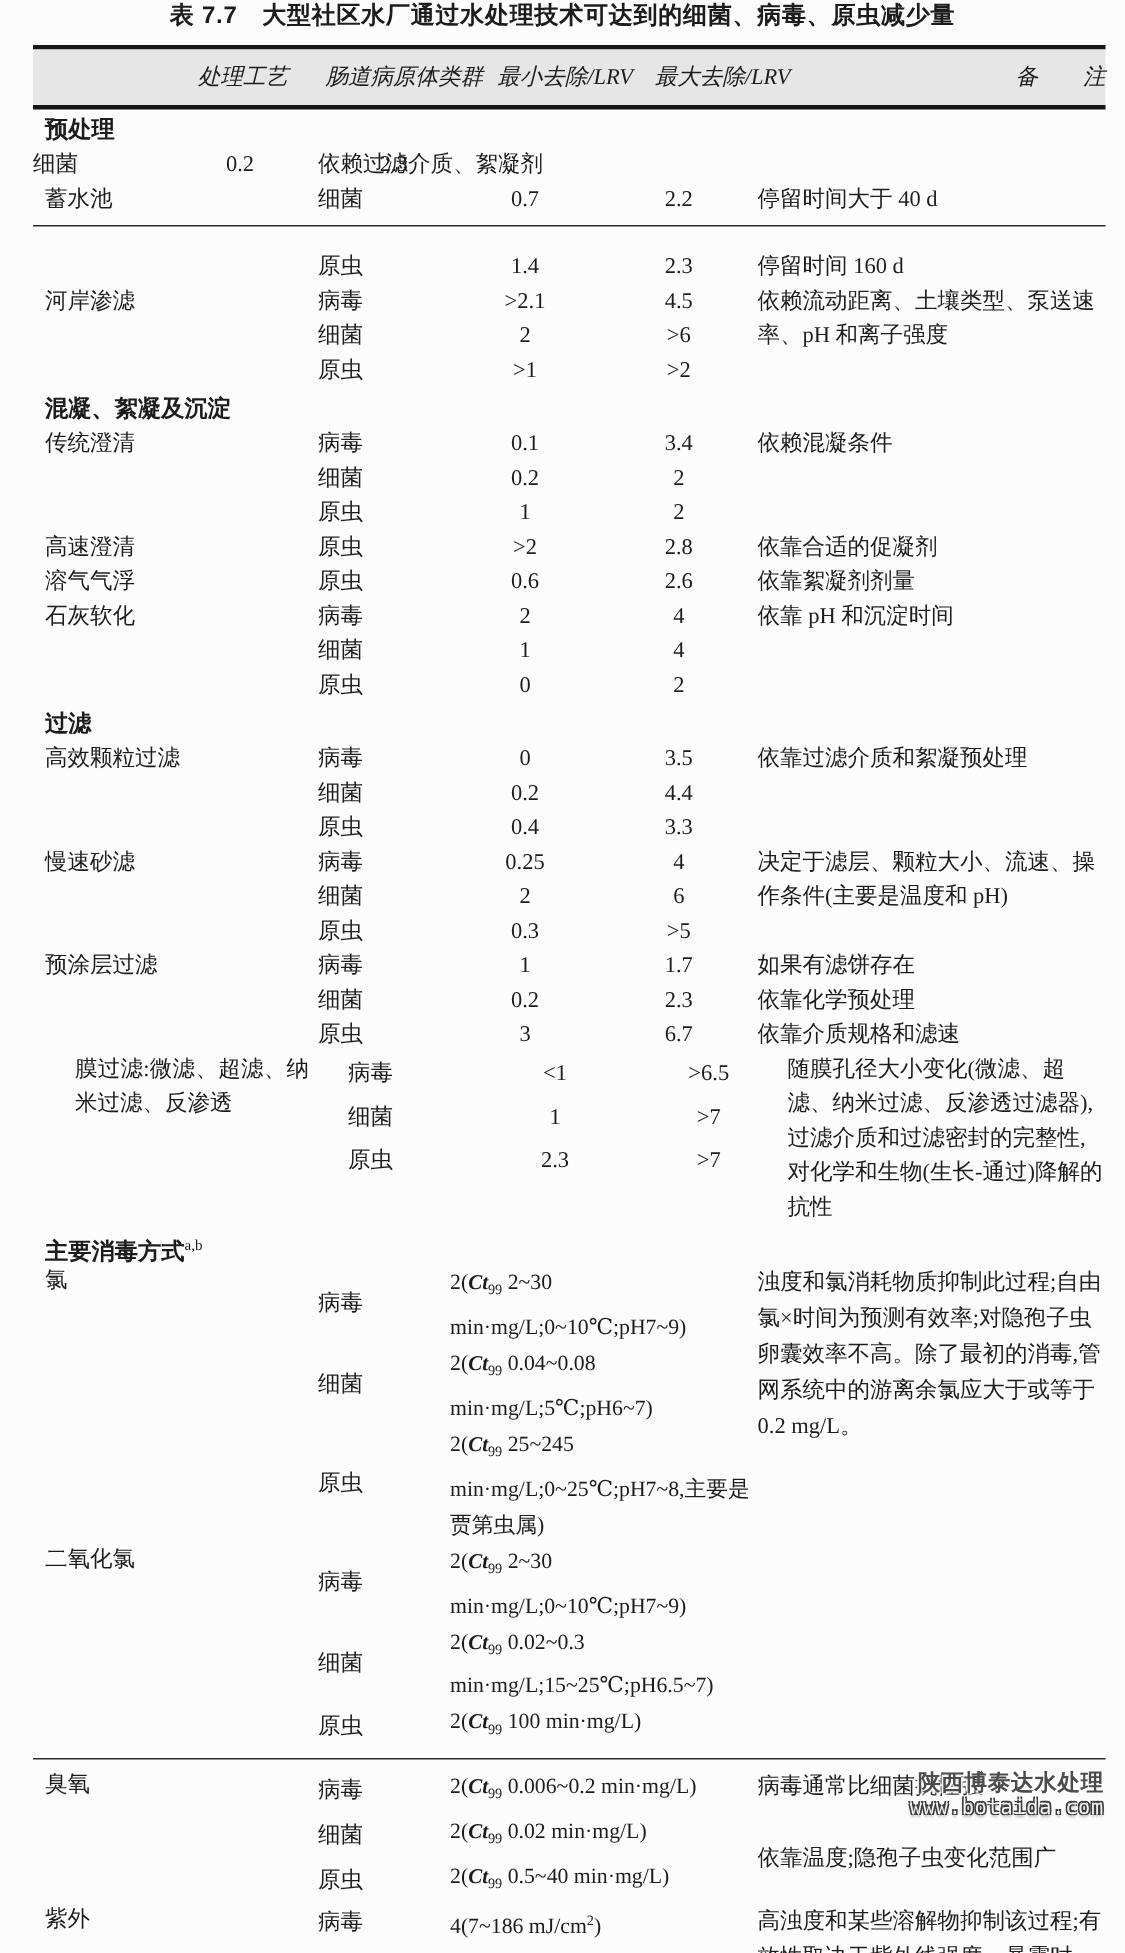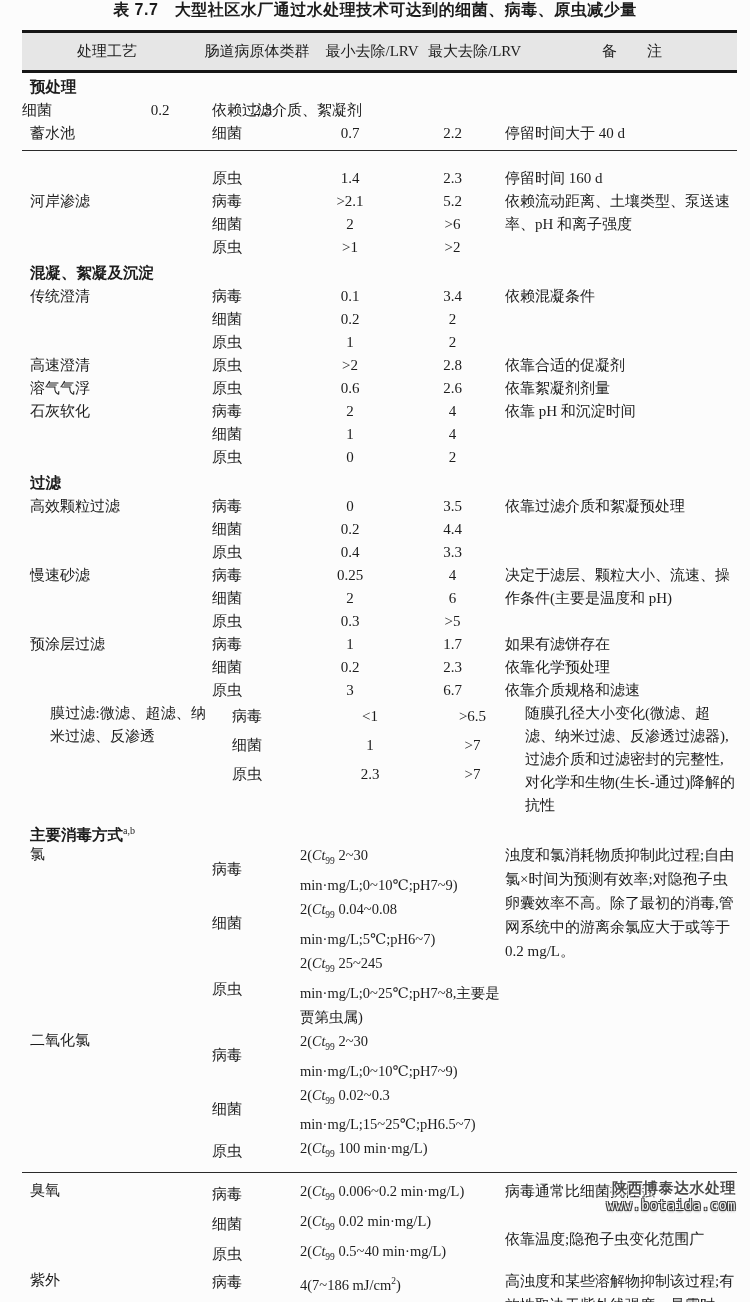--- a/index.html
+++ b/index.html
@@ -15,36 +15,36 @@
     font-family:"Liberation Sans","DejaVu Sans",sans-serif;
     font-weight:700; font-size:16px; letter-spacing:.5px;
   }
   .tbl{ margin:0 13px 0 22px; } 
   .rule-top{ border-top:3px solid #161616; }
   .hdr{
     display:grid; grid-template-columns:170px 130px 100px 105px 1fr;
     align-items:center; height:37px; background:#e6e6e6;
     border-bottom:3px solid #161616; font-size:15px;
   }
-  .hdr div{ text-align:center; white-space:nowrap; }
+  .hdr div{ text-align:right; white-space:nowrap;font-style:italic; }
   .sec-title{
     height:26px; line-height:28px; padding-left:8px;
     font-family:"Liberation Sans","DejaVu Sans",sans-serif;
     font-weight:700; font-size:15.5px;
   }
   .sec-title sup{ font-size:10px; font-family:"Liberation Serif",serif; font-weight:400; }
   .sep{ border-top:1.5px solid #2a2a2a; height:0; margin:5px 0 16px 0; }
   .sep.mid{ margin:6px 0 6px 0; }
   .group{ display:grid; grid-template-columns:190px 293px 1fr; }
   .proc{ padding:0 26px 0 8px; line-height:23px; text-align:justify; }
   .g-row{ display:grid; grid-template-columns:88px 100px 105px; height:23px; line-height:23px; }
   .g-row.wide{ grid-template-columns:88px 205px; height:auto; }
   .cell.num{ text-align:center; }
   .cell.val{ font-size:14.5px; line-height:24px; padding-right:2px; }
-  .cell.val i{ font-size:14px; }
+  .cell.val i{ font-size:14px;font-weight:bold; }
   .cell.val sub{ font-size:9.5px; }
   .cell.val sup{ font-size:9.5px; }
   .remark{ line-height:23px; padding-right:2px; }
   .remark .r-line{ height:23px; line-height:23px; overflow:visible; white-space:nowrap; }
   .group.disinfect .remark{ line-height:24px; }
   .group.disinfect .remark .r-line{ height:24px; line-height:24px; }
   .group.disinfect .cell.pat{ display:flex; align-items:center; }
   .group.membrane{ min-height:115px;margin-left:20px; }
   .group.membrane .g-row{ height:29px; line-height:29px; }
   .group.membrane .remark{ line-height:23px; }
@@ -112,21 +112,21 @@
             </div>
           </div>
           <div class="remark">停留时间 160 d</div>
         </div>
         <div class="group">
           <div class="proc">河岸渗滤</div>
           <div class="rows">
             <div class="g-row">
               <div class="cell pat">病毒</div>
               <div class="cell num">&gt;2.1</div>
-              <div class="cell num">5.2</div>
+              <div class="cell num">4.5</div>
             </div>
             <div class="g-row">
               <div class="cell pat">细菌</div>
               <div class="cell num">2</div>
               <div class="cell num">&gt;6</div>
             </div>
             <div class="g-row">
               <div class="cell pat">原虫</div>
               <div class="cell num">&gt;1</div>
               <div class="cell num">&gt;2</div>

